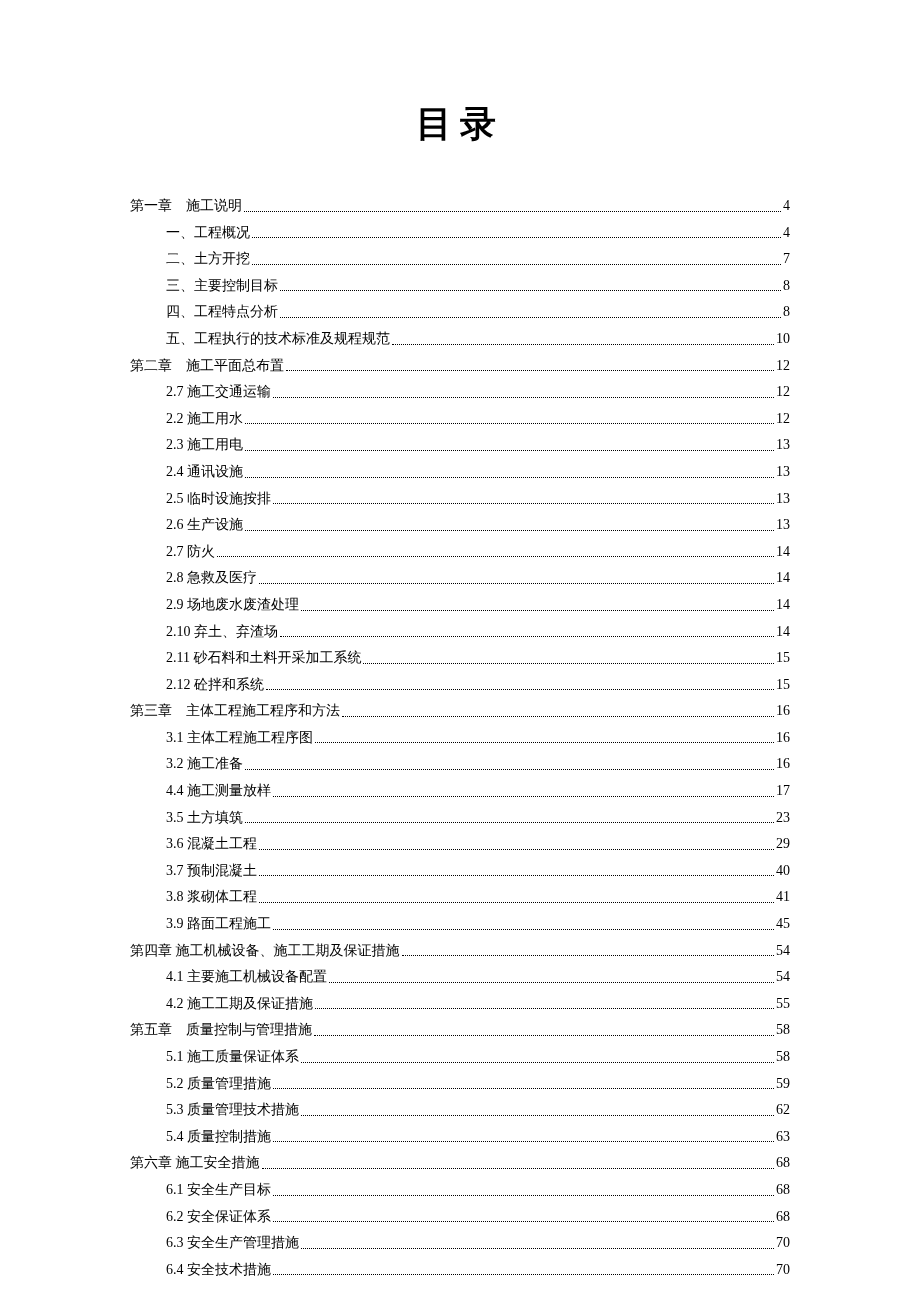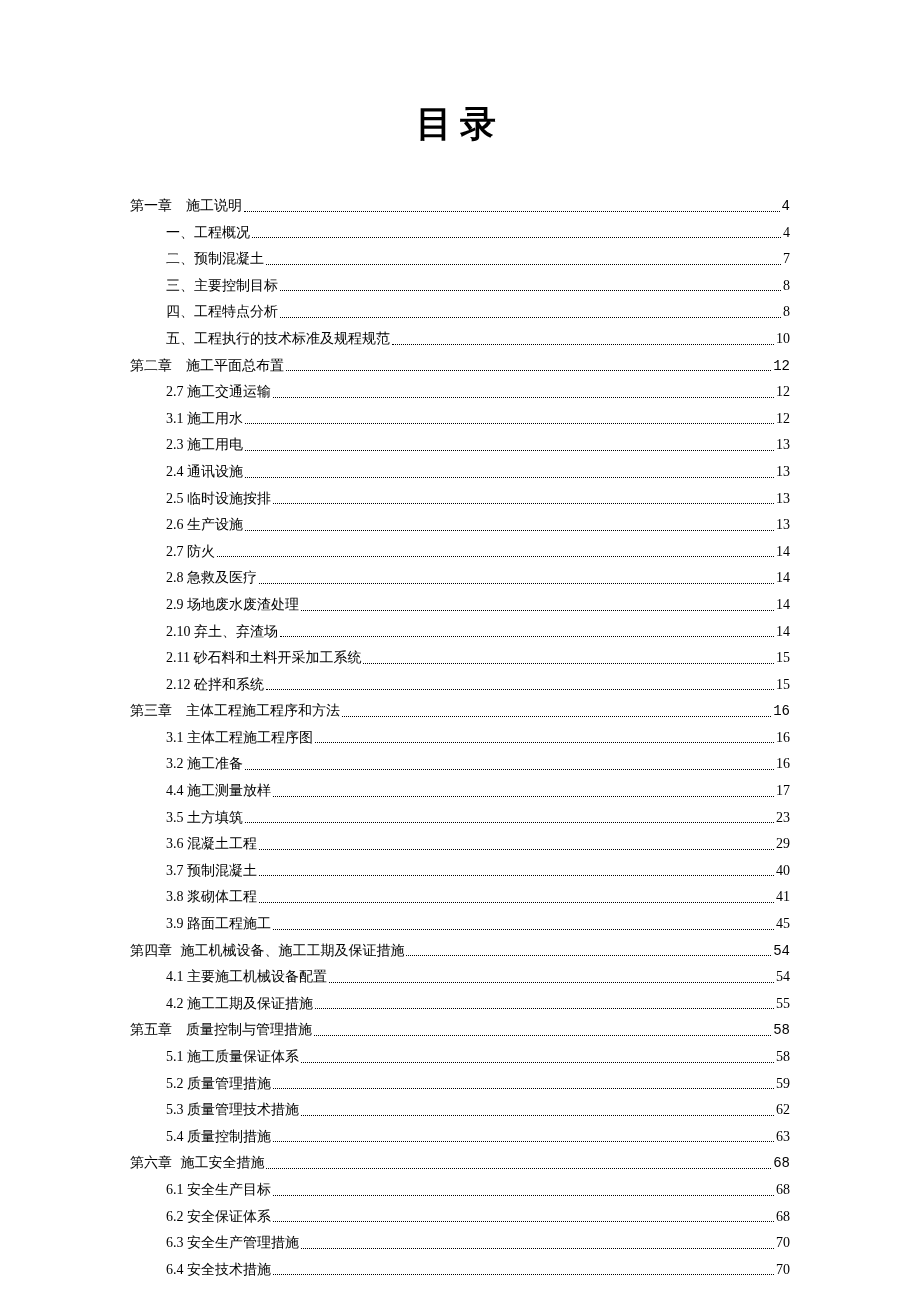--- a/index.html
+++ b/index.html
@@ -26,21 +26,20 @@
       font-size: 14px;
       line-height: 1.9;
     }
     .toc-row {
       display: flex;
       align-items: baseline;
       white-space: nowrap;
     }
     .toc-row.level-0 {
       padding-left: 0;
-      font-family: Liberation Mono, monospace;
     }
     .toc-row.level-1 {
       padding-left: 36px;
     }
     .toc-label {
       flex-shrink: 0;
     }
     .toc-dots {
       flex: 1;
       overflow: hidden;
@@ -65,21 +64,21 @@
       <span class="toc-label">第一章　施工说明</span>
       <span class="toc-dots"></span>
       <span class="toc-page">4</span>
     </div>
     <div class="toc-row level-1">
       <span class="toc-label">一、工程概况</span>
       <span class="toc-dots"></span>
       <span class="toc-page">4</span>
     </div>
     <div class="toc-row level-1">
-      <span class="toc-label">二、预制混凝土</span>
+      <span class="toc-label">二、土方开挖</span>
       <span class="toc-dots"></span>
       <span class="toc-page">7</span>
     </div>
     <div class="toc-row level-1">
       <span class="toc-label">三、主要控制目标</span>
       <span class="toc-dots"></span>
       <span class="toc-page">8</span>
     </div>
     <div class="toc-row level-1">
       <span class="toc-label">四、工程特点分析</span>
@@ -95,21 +94,21 @@
       <span class="toc-label">第二章　施工平面总布置</span>
       <span class="toc-dots"></span>
       <span class="toc-page">12</span>
     </div>
     <div class="toc-row level-1">
       <span class="toc-label">2.7 施工交通运输</span>
       <span class="toc-dots"></span>
       <span class="toc-page">12</span>
     </div>
     <div class="toc-row level-1">
-      <span class="toc-label">3.1 施工用水</span>
+      <span class="toc-label">2.2 施工用水</span>
       <span class="toc-dots"></span>
       <span class="toc-page">12</span>
     </div>
     <div class="toc-row level-1">
       <span class="toc-label">2.3 施工用电</span>
       <span class="toc-dots"></span>
       <span class="toc-page">13</span>
     </div>
     <div class="toc-row level-1">
       <span class="toc-label">2.4 通讯设施</span>

